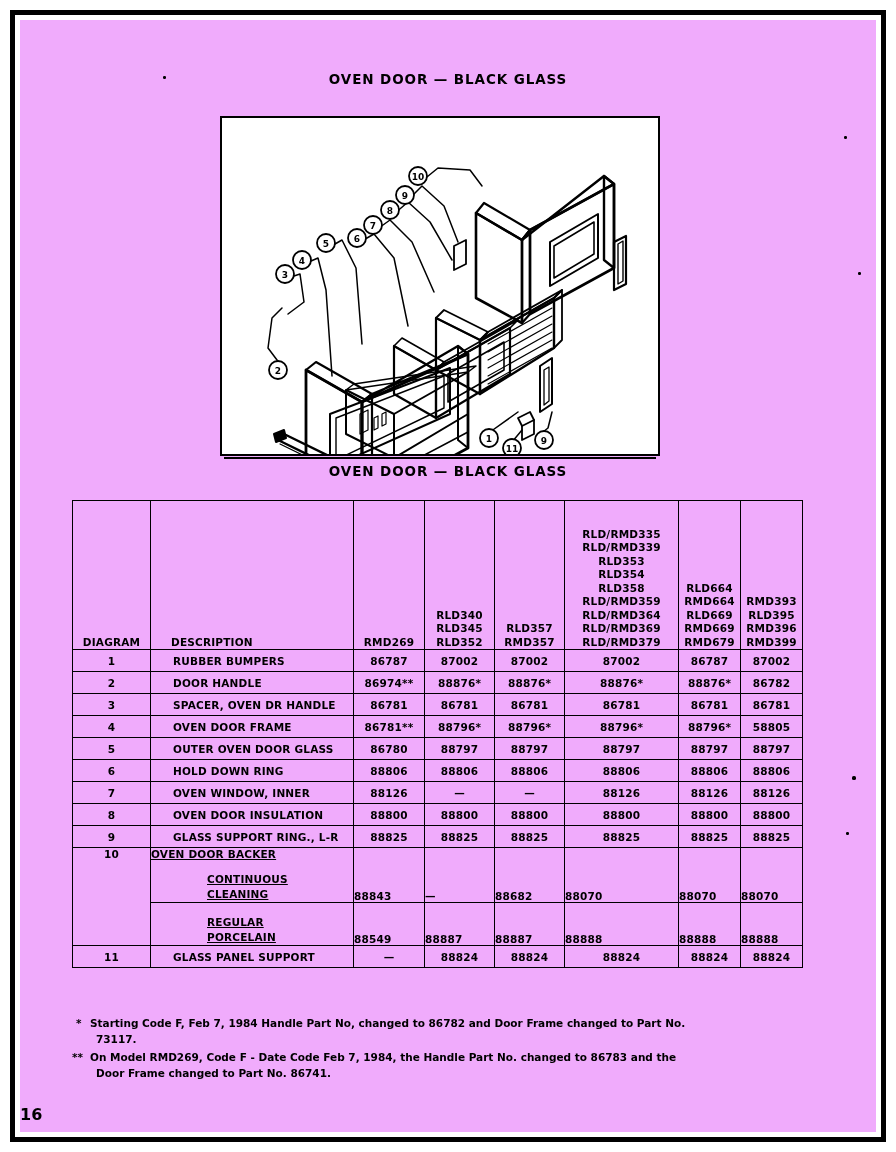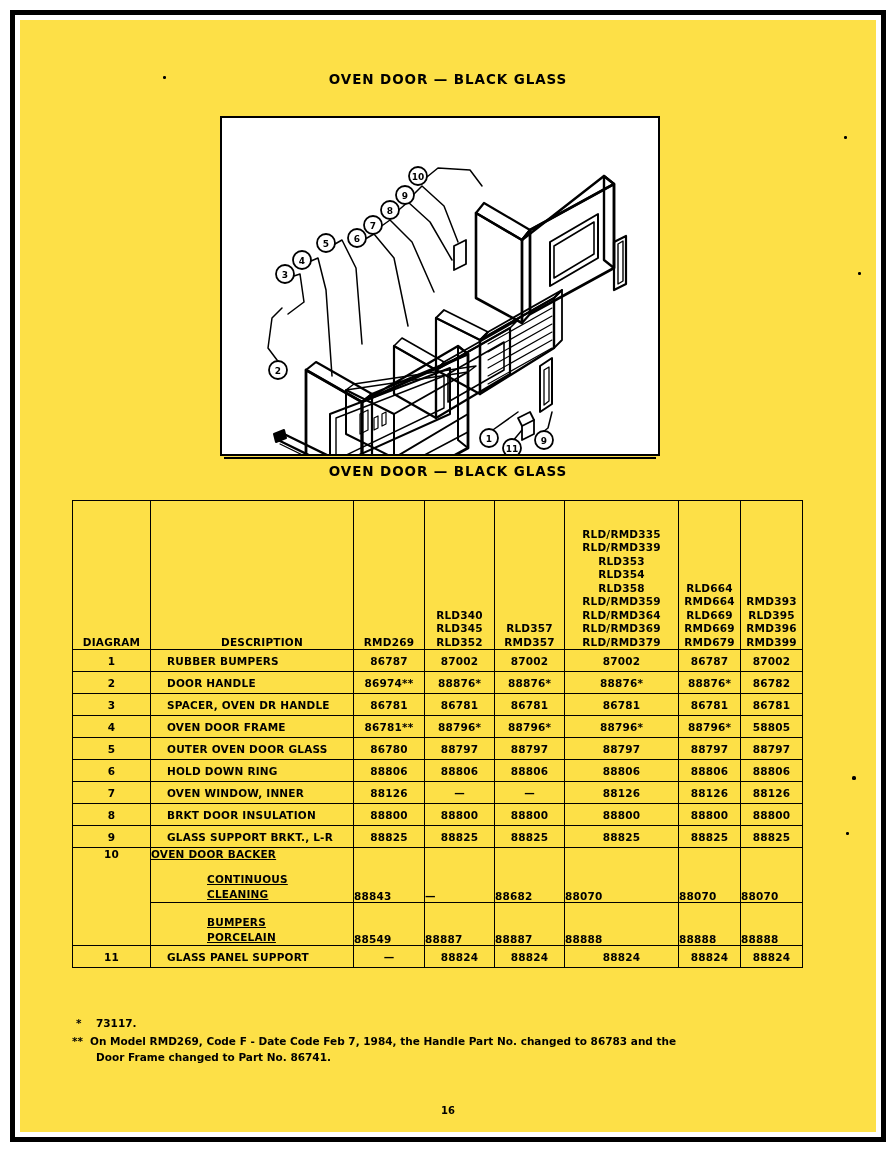--- a/index.html
+++ b/index.html
@@ -25,21 +25,21 @@
     height: 1132px;
     border: 5px solid #000;
     box-sizing: border-box;
   }
   .page-inner {
     position: absolute;
     left: 20px;
     top: 20px;
     width: 856px;
     height: 1112px;
-    background: #fde047;
+    background: #f0abfc;
     box-sizing: border-box;
   }
 
   
   .speck {
     position: absolute;
     background: #000;
     border-radius: 40%;
   }
 
@@ -114,36 +114,36 @@
   
   thead th {
     vertical-align: bottom;
     text-align: center;
     height: 148px;
     padding: 0 2px 4px 2px;
     line-height: 13.5px;
   }
   thead th.h-diagram,
   thead th.h-desc {
-    text-align: center;
+    text-align: left;
     padding-left: 20px;
   }
   thead th.h-diagram { text-align: center; padding-left: 0; }
 
   .colstack { display: block; }
   .colstack span { display: block; white-space: nowrap; }
 
   tbody td {
     height: 21px;
     text-align: center;
     vertical-align: middle;
   }
   tbody td.desc {
     text-align: left;
-    padding-left: 16px;
+    padding-left: 22px;
     white-space: nowrap;
   }
   tbody td.num { text-align: center; }
 
   
   td.backer-label {
     text-align: left;
     vertical-align: top;
     padding: 3px 0 0 6px;
     height: auto;
@@ -188,22 +188,22 @@
   }
   .fn.fn2 { padding-left: 14px; }
   .fn.fn2 .mark { left: -4px; }
 
   
   .page-number {
     position: absolute;
     left: 0;
     top: 1085px;
     width: 856px;
-    text-align: center;
-    font-size: 10px;
+    text-align: left;
+    font-size: 16px;
     font-weight: bold;
     font-family: "DejaVu Sans", sans-serif;
   }
 </style>
 </head>
 <body>
 
 <div class="page-frame"></div>
 <div class="page-inner">
 
@@ -463,31 +463,31 @@
           <td class="desc">OVEN WINDOW, INNER</td>
           <td>88126</td>
           <td>—</td>
           <td>—</td>
           <td>88126</td>
           <td>88126</td>
           <td>88126</td>
         </tr>
         <tr>
           <td class="num">8</td>
-          <td class="desc">BRKT DOOR INSULATION</td>
+          <td class="desc">OVEN DOOR INSULATION</td>
           <td>88800</td>
           <td>88800</td>
           <td>88800</td>
           <td>88800</td>
           <td>88800</td>
           <td>88800</td>
         </tr>
         <tr>
           <td class="num">9</td>
-          <td class="desc">GLASS SUPPORT BRKT., L-R</td>
+          <td class="desc">GLASS SUPPORT RING., L-R</td>
           <td>88825</td>
           <td>88825</td>
           <td>88825</td>
           <td>88825</td>
           <td>88825</td>
           <td>88825</td>
         </tr>
 
         <tr>
           <td class="diag-top" rowspan="2">10</td>
@@ -501,21 +501,21 @@
           <td class="val-bottom">88843</td>
           <td class="val-bottom">—</td>
           <td class="val-bottom">88682</td>
           <td class="val-bottom">88070</td>
           <td class="val-bottom">88070</td>
           <td class="val-bottom">88070</td>
         </tr>
         <tr>
           <td class="backer-label">
             <div class="sub-label">
-              <div>BUMPERS</div>
+              <div>REGULAR</div>
               <div>PORCELAIN</div>
             </div>
           </td>
           <td class="val-bottom">88549</td>
           <td class="val-bottom">88887</td>
           <td class="val-bottom">88887</td>
           <td class="val-bottom">88888</td>
           <td class="val-bottom">88888</td>
           <td class="val-bottom">88888</td>
         </tr>
@@ -530,20 +530,21 @@
           <td>88824</td>
           <td>88824</td>
         </tr>
       </tbody>
     </table>
   </div>
 
   <div class="footnotes">
     <div class="fn">
       <span class="mark">*</span>
+      <span>Starting Code F, Feb 7, 1984 Handle Part No, changed to 86782 and Door Frame changed to Part No.</span>
       <div style="padding-left:6px">73117.</div>
     </div>
     <div class="fn fn2">
       <span class="mark">**</span>
       <span>On Model RMD269, Code F - Date Code Feb 7, 1984, the Handle Part No. changed to 86783 and the</span>
       <div style="padding-left:6px">Door Frame changed to Part No. 86741.</div>
     </div>
   </div>
 
   <div class="page-number">16</div>

